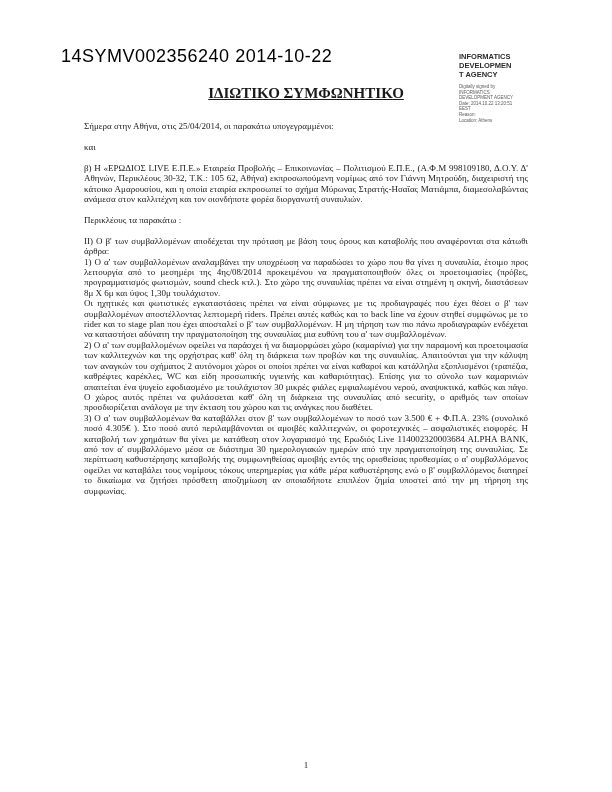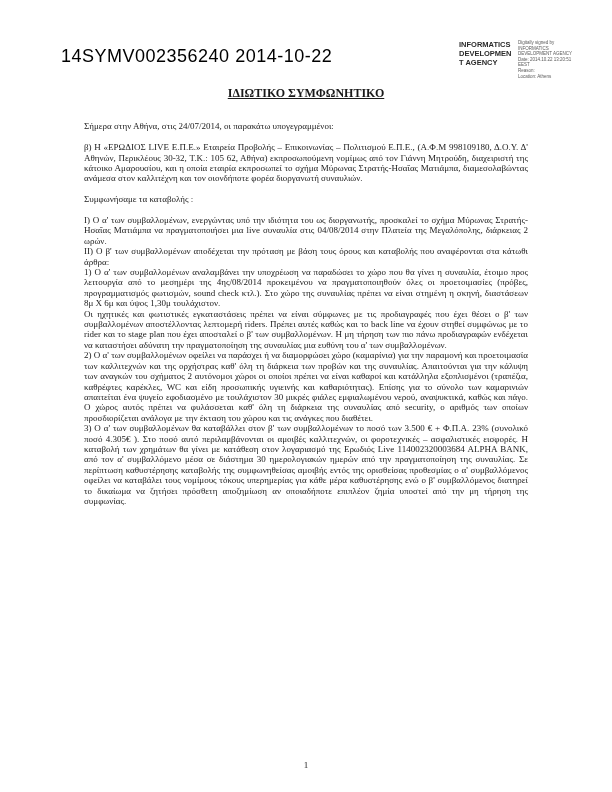--- a/index.html
+++ b/index.html
@@ -15,25 +15,26 @@
     position:absolute;
     left:61px; top:46px;
     font-family:"Liberation Sans", sans-serif;
     font-size:18px;
     letter-spacing:0.5px;
     color:#000000;
     white-space:nowrap;
   }
   .sig-block {
     position:absolute;
-    left:459px; top:40px;
+    left:459px; top:52px;
     width:122px;
     display:flex;
     gap:5px;
     align-items:flex-start;
+    flex-direction:column;
   }
   .sig-agency {
     font-family:"Liberation Sans", sans-serif;
     font-weight:bold;
     font-size:7.5px;
     line-height:9px;
     color:#2b2b2b;
     width:54px;
     word-break:break-all;
   }
@@ -48,21 +49,21 @@
     position:absolute;
     left:84px; right:84px; top:88px;
     font-size:9px;
     line-height:10.4px;
     text-align:justify;
   }
   .doc-title {
     text-align:center;
     font-weight:bold;
     text-decoration:underline;
-    font-size:12px;
+    font-size:15px;
     margin:0 0 23px 0;
   }
   .content p { margin:0; }
   .content p.spaced { margin-bottom:10.4px; }
   .page-number {
     position:absolute;
     left:0; right:0; bottom:22px;
     text-align:center;
     font-size:9px;
     color:#1a1a1a;
@@ -84,24 +85,24 @@
       <div>Date: 2014.10.22 13:20:51</div>
       <div>EEST</div>
       <div>Reason:</div>
       <div>Location: Athens</div>
     </div>
   </div>
 
   <div class="content">
     <h1 class="doc-title">ΙΔΙΩΤΙΚΟ ΣΥΜΦΩΝΗΤΙΚΟ</h1>
 
-    <p class="spaced">Σήμερα στην Αθήνα, στις 24/07/2014, οι παρακάτω υπογεγραμμένοι:</p>
+    <p class="spaced">Σήμερα στην Αθήνα, στις 25/04/2014, οι παρακάτω υπογεγραμμένοι:</p>
+    <p class="spaced">και</p>
     <p class="spaced">β) Η «ΕΡΩΔΙΟΣ LIVE Ε.Π.Ε.» Εταιρεία Προβολής – Επικοινωνίας – Πολιτισμού Ε.Π.Ε., (Α.Φ.Μ 998109180, Δ.Ο.Υ. Δ' Αθηνών, Περικλέους 30-32, Τ.Κ.: 105 62, Αθήνα) εκπροσωπούμενη νομίμως από τον Γιάννη Μητρούδη, διαχειριστή της κάτοικο Αμαρουσίου, και η οποία εταιρία εκπροσωπεί το σχήμα Μύρωνας Στρατής-Ησαΐας Ματιάμπα, διαμεσολαβώντας ανάμεσα στον καλλιτέχνη και τον οιονδήποτε φορέα διοργανωτή συναυλιών.</p>
-    <p class="spaced">Συμφωνήσαμε τα καταβολής :</p>
-    <p>Ι) Ο α' των συμβαλλομένων, ενεργώντας υπό την ιδιότητα του ως διοργανωτής, προσκαλεί το σχήμα Μύρωνας Στρατής-Ησαΐας Ματιάμπα να πραγματοποιήσει μια live συναυλία στις 04/08/2014 στην Πλατεία της Μεγαλόπολης, διάρκειας 2 ωρών.</p>
+    <p class="spaced">Περικλέους τα παρακάτω :</p>
     <p>ΙΙ) Ο β' των συμβαλλομένων αποδέχεται την πρόταση με βάση τους όρους και καταβολής που αναφέρονται στα κάτωθι άρθρα:</p>
     <p>1) Ο α' των συμβαλλομένων αναλαμβάνει την υποχρέωση να παραδώσει το χώρο που θα γίνει η συναυλία, έτοιμο προς λειτουργία από το μεσημέρι της 4ης/08/2014 προκειμένου να πραγματοποιηθούν όλες οι προετοιμασίες (πρόβες, προγραμματισμός φωτισμών, sound check κτλ.). Στο χώρο της συναυλίας πρέπει να είναι στημένη η σκηνή, διαστάσεων 8μ Χ 6μ και ύψος 1,30μ τουλάχιστον.</p>
     <p>Οι ηχητικές και φωτιστικές εγκαταστάσεις πρέπει να είναι σύμφωνες με τις προδιαγραφές που έχει θέσει ο β' των συμβαλλομένων αποστέλλοντας λεπτομερή riders. Πρέπει αυτές καθώς και το back line να έχουν στηθεί συμφώνως με το rider και το stage plan που έχει αποσταλεί ο β' των συμβαλλομένων. Η μη τήρηση των πιο πάνω προδιαγραφών ενδέχεται να καταστήσει αδύνατη την πραγματοποίηση της συναυλίας μια ευθύνη του α' των συμβαλλομένων.</p>
     <p>2) Ο α' των συμβαλλομένων οφείλει να παράσχει ή να διαμορφώσει χώρο (καμαρίνια) για την παραμονή και προετοιμασία των καλλιτεχνών και της ορχήστρας καθ' όλη τη διάρκεια των προβών και της συναυλίας. Απαιτούνται για την κάλυψη των αναγκών του σχήματος 2 αυτόνομοι χώροι οι οποίοι πρέπει να είναι καθαροί και κατάλληλα εξοπλισμένοι (τραπέζια, καθρέφτες καρέκλες, WC και είδη προσωπικής υγιεινής και καθαριότητας). Επίσης για το σύνολο των καμαρινιών απαιτείται ένα ψυγείο εφοδιασμένο με τουλάχιστον 30 μικρές φιάλες εμφιαλωμένου νερού, αναψυκτικά, καθώς και πάγο. Ο χώρος αυτός πρέπει να φυλάσσεται καθ' όλη τη διάρκεια της συναυλίας από security, ο αριθμός των οποίων προσδιορίζεται ανάλογα με την έκταση του χώρου και τις ανάγκες που διαθέτει.</p>
     <p>3) Ο α' των συμβαλλομένων θα καταβάλλει στον β' των συμβαλλομένων το ποσό των 3.500 € + Φ.Π.Α. 23% (συνολικό ποσό 4.305€ ). Στο ποσό αυτό περιλαμβάνονται οι αμοιβές καλλιτεχνών, οι φοροτεχνικές – ασφαλιστικές εισφορές. Η καταβολή των χρημάτων θα γίνει με κατάθεση στον λογαριασμό της Ερωδιός Live 114002320003684 ALPHA BANK, από τον α' συμβαλλόμενο μέσα σε διάστημα 30 ημερολογιακών ημερών από την πραγματοποίηση της συναυλίας. Σε περίπτωση καθυστέρησης καταβολής της συμφωνηθείσας αμοιβής εντός της ορισθείσας προθεσμίας ο α' συμβαλλόμενος οφείλει να καταβάλει τους νομίμους τόκους υπερημερίας για κάθε μέρα καθυστέρησης ενώ ο β' συμβαλλόμενος διατηρεί το δικαίωμα να ζητήσει πρόσθετη αποζημίωση αν οποιαδήποτε επιπλέον ζημία υποστεί από την μη τήρηση της συμφωνίας.</p>
   </div>
 
   <div class="page-number">1</div>
 
 </div>

